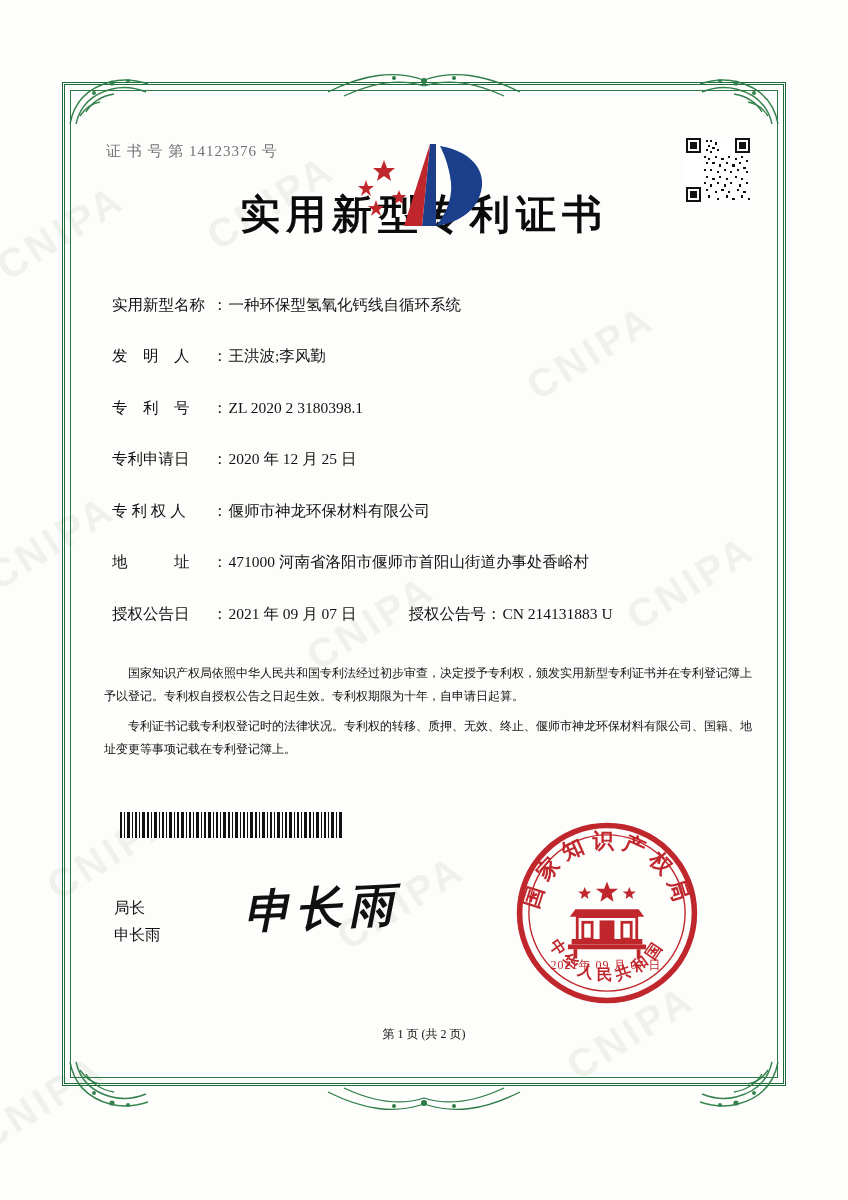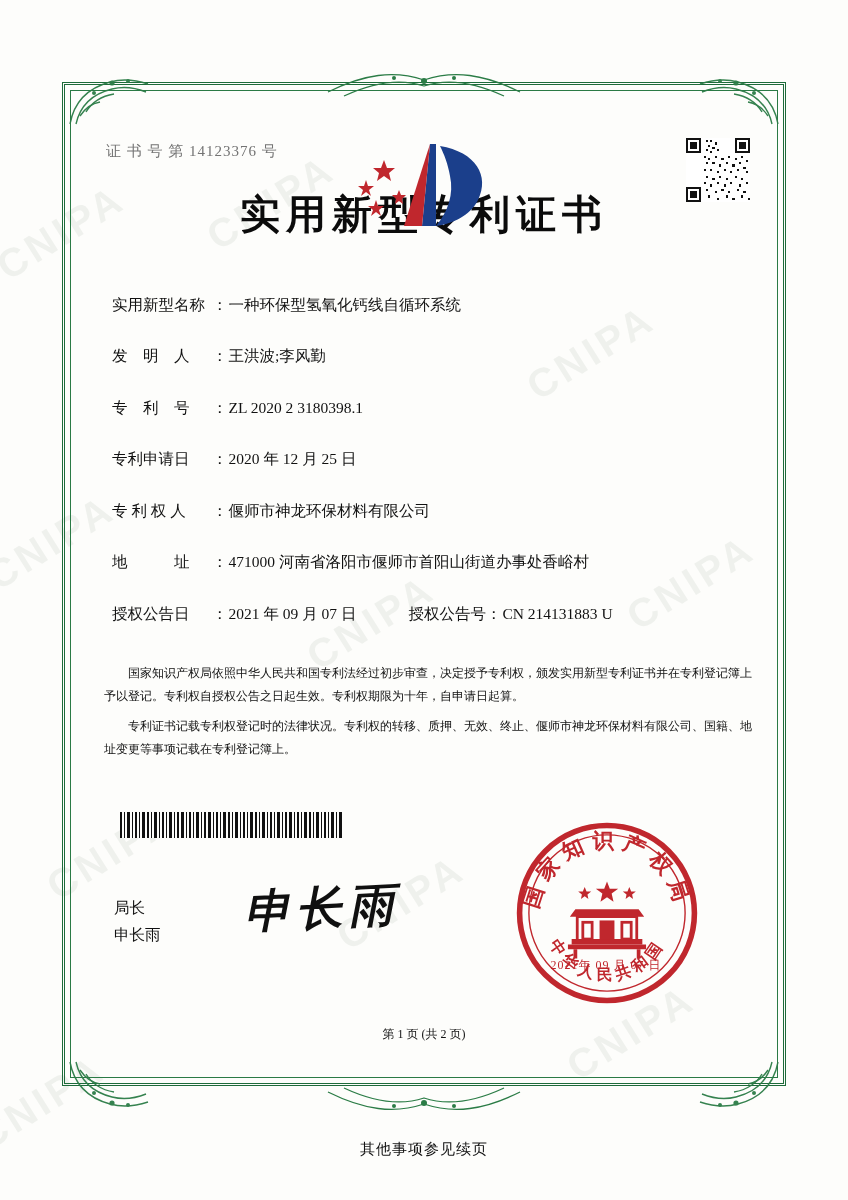--- a/index.html
+++ b/index.html
@@ -598,15 +598,14 @@
         </text>
       </svg>
     </div>
 
     <div class="seal-date">2021年 09 月 07 日</div>
 
     <div class="page-no">第 1 页 (共 2 页)</div>
 
   </div>
 
-  <div class="footer-note">其他事项参见续页</div>
 
 </div>
 
 </body></html>

